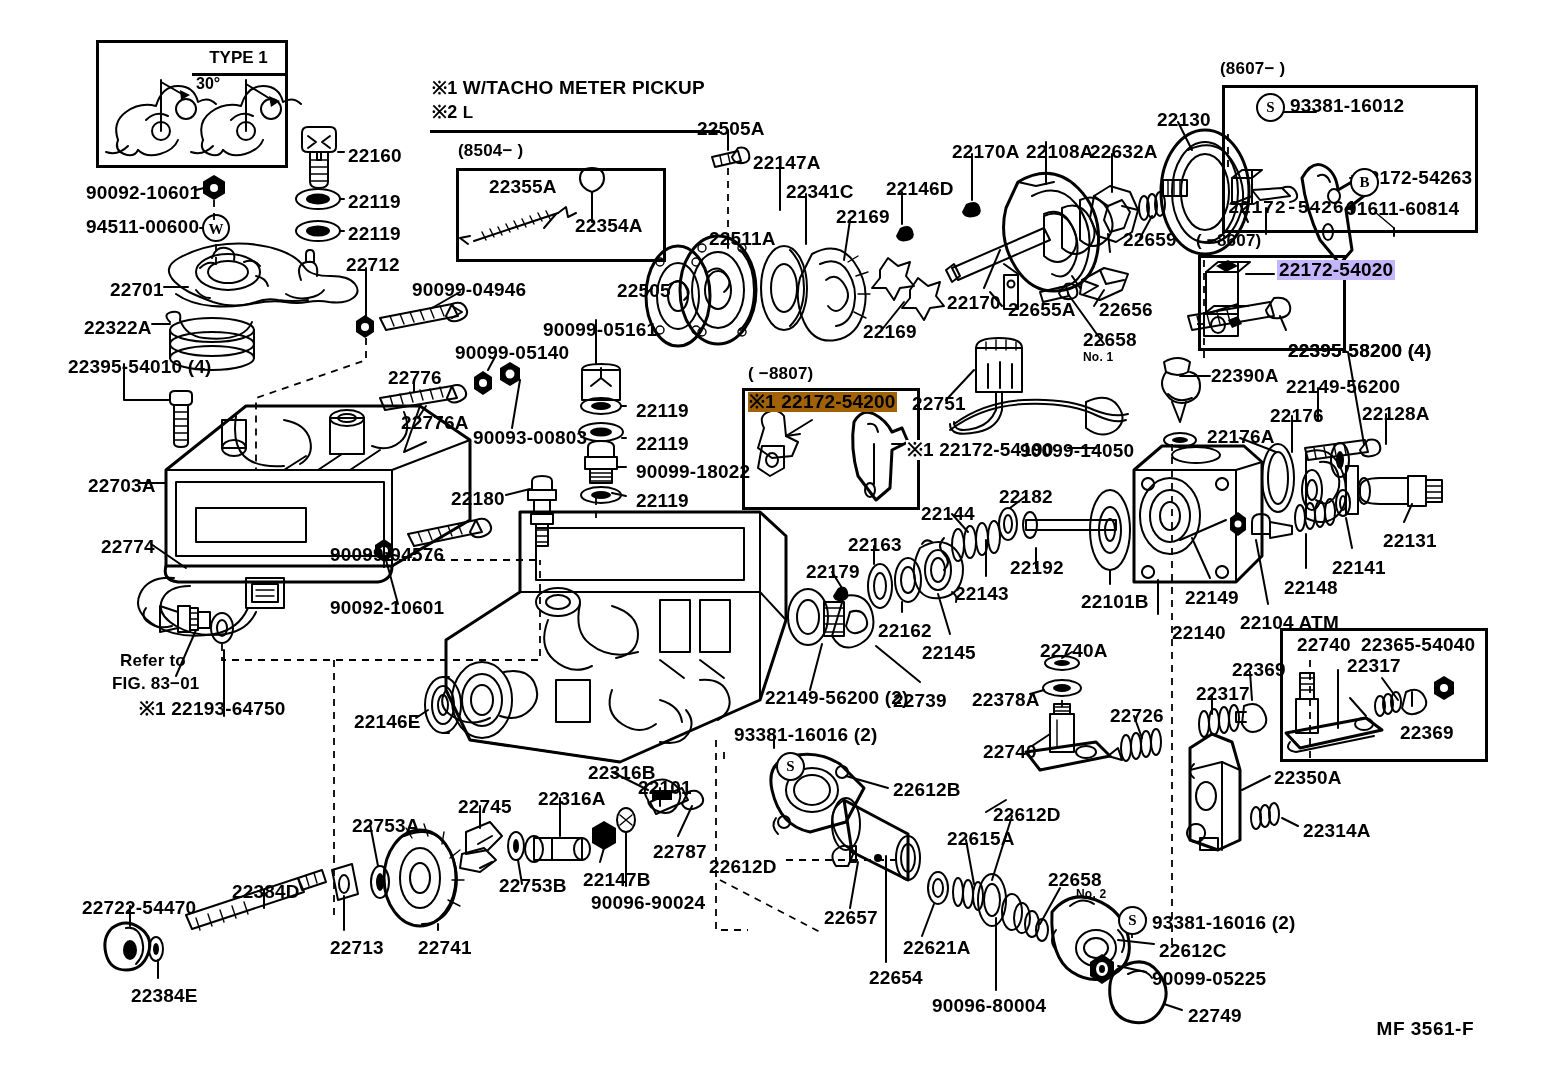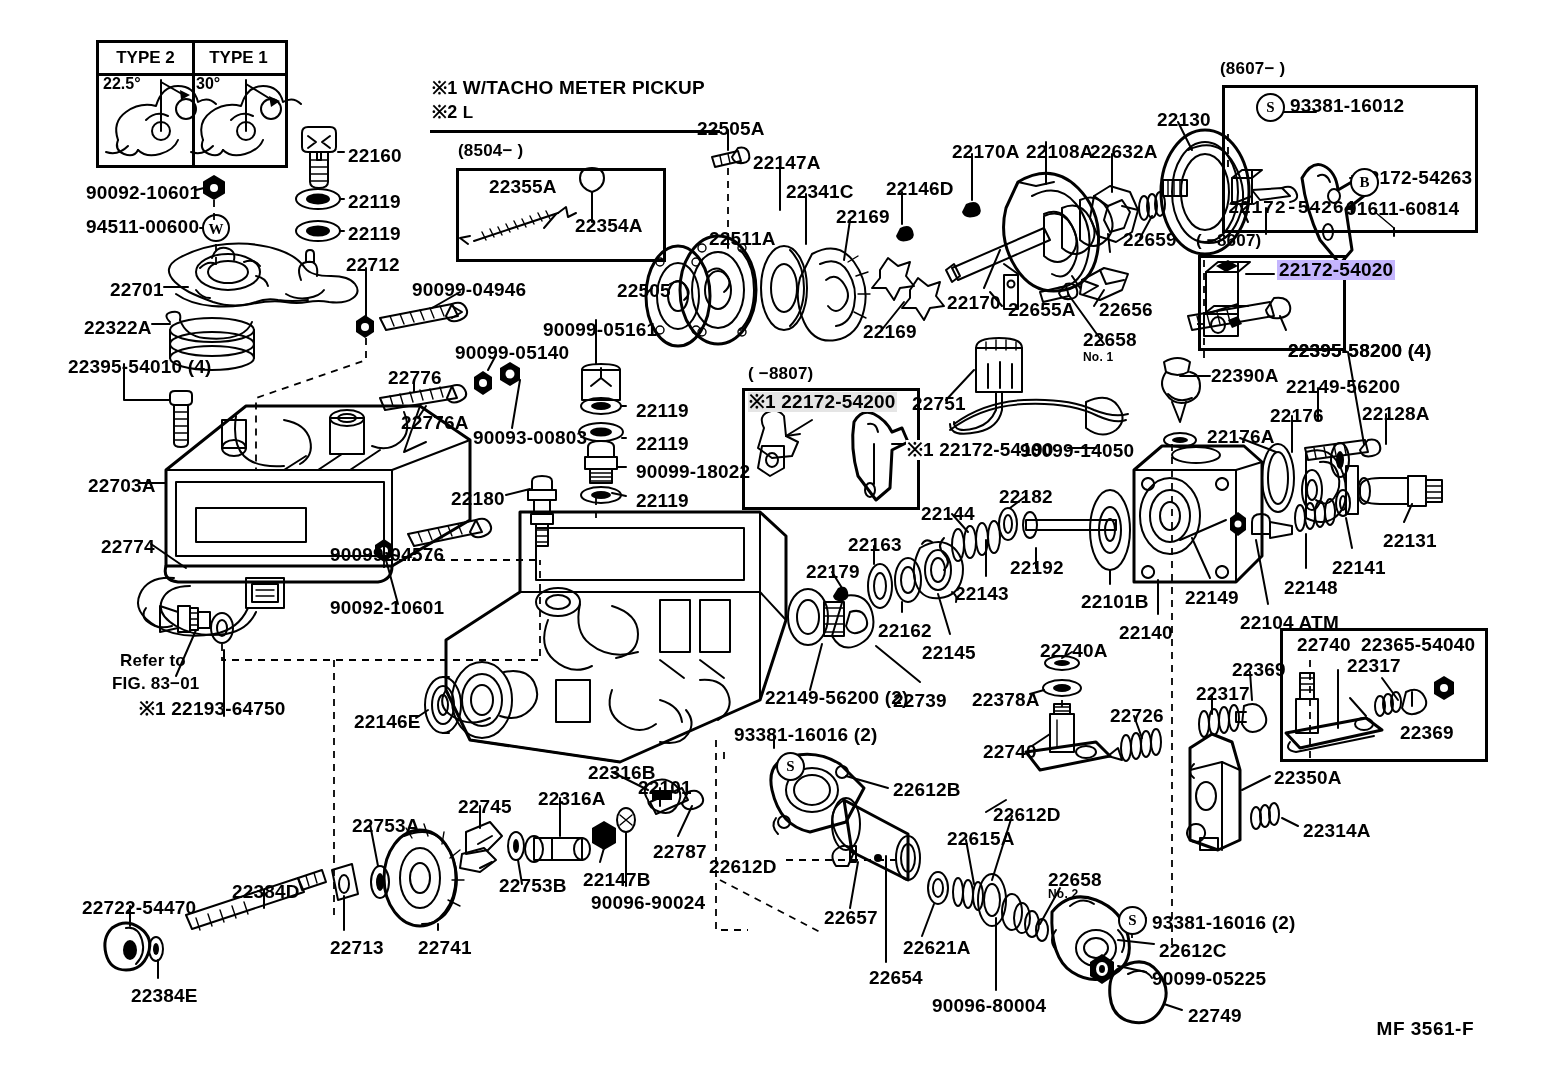--- a/index.html
+++ b/index.html
@@ -896,24 +896,20 @@
       <path d="M1132 918 L1132 944"></path>
       <path d="M1228 134 L1228 172"></path>
       <path d="M1310 660 L1310 760"></path>
       <path d="M596 498 L596 520"></path>
       <path d="M1062 700 L1062 712"></path>
     </g>
 
   </svg>
 
   <div id="type-table">
-    <div class="col left">
-      <div class="hdr">TYPE 2</div>
-      <div class="ang">22.5°</div>
-    </div>
     <div class="col right">
       <div class="hdr">TYPE 1</div>
       <div class="ang">30°</div>
     </div>
   </div>
 
   <div class="lbl note" style="left:432px;top:78px;">
     <span>※1</span> <span style="font-size:19px">W/TACHO METER PICKUP</span>
   </div>
   <div class="lbl note" style="left:432px;top:103px;">
@@ -938,21 +934,21 @@
       <span>B</span>
     </div>
   <div class="lbl" style="left:1346px;top:199px;">91611-60814</div>
 
   <div class="lbl md" style="left:1196px;top:232px;">(        −8607)</div>
   <div class="box" style="left:1198px;top:255px;width:142px;height:90px;"></div>
   <div class="lbl" style="left:1277px;top:260px;background:#c4b5fd;padding:0 2px;">22172-54020</div>
 
   <div class="lbl md" style="left:748px;top:365px;">(        −8807)</div>
   <div class="box" style="left:742px;top:388px;width:172px;height:116px;"></div>
-  <div class="lbl" style="left:748px;top:392px;background:#e5e5e5;padding:0 1px;">※1 22172-54200</div>
+  <div class="lbl" style="left:748px;top:392px;background:#a16207;padding:0 1px;">※1 22172-54200</div>
   <div class="lbl" style="left:906px;top:440px;background:#fff;padding:0 1px;">※1 22172-54190</div>
 
   <div class="box" style="left:1280px;top:628px;width:202px;height:128px;"></div>
   <div class="lbl" style="left:1297px;top:635px;">22740</div>
   <div class="lbl" style="left:1361px;top:635px;">22365-54040</div>
   <div class="lbl" style="left:1347px;top:656px;">22317</div>
   <div class="lbl" style="left:1400px;top:723px;">22369</div>
 
   <div class="lbl md" style="left:112px;top:652px;margin-left:8px;">Refer to</div>
   <div class="lbl md" style="left:112px;top:675px;">FIG. 83−01</div>
@@ -1009,21 +1005,21 @@
       <div class="lbl code" style="left: 893px; top: 691px;">22739</div>
       <div class="lbl code" style="left: 806px; top: 562px;">22179</div>
       <div class="lbl code" style="left: 848px; top: 535px;">22163</div>
       <div class="lbl code" style="left: 878px; top: 621px;">22162</div>
       <div class="lbl code" style="left: 922px; top: 643px;">22145</div>
       <div class="lbl code" style="left: 921px; top: 504px;">22144</div>
       <div class="lbl code" style="left: 955px; top: 584px;">22143</div>
       <div class="lbl code" style="left: 999px; top: 487px;">22182</div>
       <div class="lbl code" style="left: 1010px; top: 558px;">22192</div>
       <div class="lbl code" style="left: 1081px; top: 592px;">22101B</div>
-      <div class="lbl code" style="left: 1119px; top: 623px; text-align: right;">22140</div>
+      <div class="lbl code" style="left: 1172px; top: 623px; text-align: right;">22140</div>
       <div class="lbl code" style="left: 1185px; top: 588px;">22149</div>
       <div class="lbl code" style="left: 1240px; top: 613px;">22104 ATM</div>
       <div class="lbl code" style="left: 1284px; top: 578px;">22148</div>
       <div class="lbl code" style="left: 1332px; top: 558px;">22141</div>
       <div class="lbl code" style="left: 1383px; top: 531px;">22131</div>
       <div class="lbl code" style="left: 1362px; top: 404px;">22128A</div>
       <div class="lbl code" style="left: 1270px; top: 406px;">22176</div>
       <div class="lbl code" style="left: 1286px; top: 377px;">22149-56200</div>
       <div class="lbl code" style="left: 1207px; top: 427px;">22176A</div>
       <div class="lbl code" style="left: 1211px; top: 366px;">22390A</div>
@@ -1053,21 +1049,21 @@
       <div class="lbl code" style="left: 983px; top: 742px;">22740</div>
       <div class="lbl code" style="left: 1110px; top: 706px;">22726</div>
       <div class="lbl code" style="left: 1196px; top: 684px;">22317</div>
       <div class="lbl code" style="left: 1232px; top: 660px;">22369</div>
       <div class="lbl code" style="left: 1274px; top: 768px;">22350A</div>
       <div class="lbl code" style="left: 1303px; top: 821px;">22314A</div>
       <div class="lbl code" style="left: 893px; top: 780px;">22612B</div>
       <div class="lbl code" style="left: 993px; top: 805px;">22612D</div>
       <div class="lbl code" style="left: 947px; top: 829px;">22615A</div>
       <div class="lbl code" style="left: 1048px; top: 870px;">22658</div>
-      <div class="lbl sm" style="left: 1048px; top: 888px;">No. 2</div>
+      <div class="lbl sm" style="left: 1076px; top: 888px;">No. 2</div>
       <div class="lbl code" style="left: 824px; top: 908px;">22657</div>
       <div class="lbl code" style="left: 903px; top: 938px;">22621A</div>
       <div class="lbl code" style="left: 869px; top: 968px;">22654</div>
       <div class="lbl code" style="left: 932px; top: 996px;">90096-80004</div>
       <div class="lbl code" style="left: 1152px; top: 913px;">93381-16016 (2)</div>
       <div class="lbl code" style="left: 1159px; top: 941px;">22612C</div>
       <div class="lbl code" style="left: 1152px; top: 969px;">90099-05225</div>
       <div class="lbl code" style="left: 1188px; top: 1006px;">22749</div>
       <div class="lbl code" style="left: 1288px; top: 341px;">22395-58200 (4)</div>
     </div>

